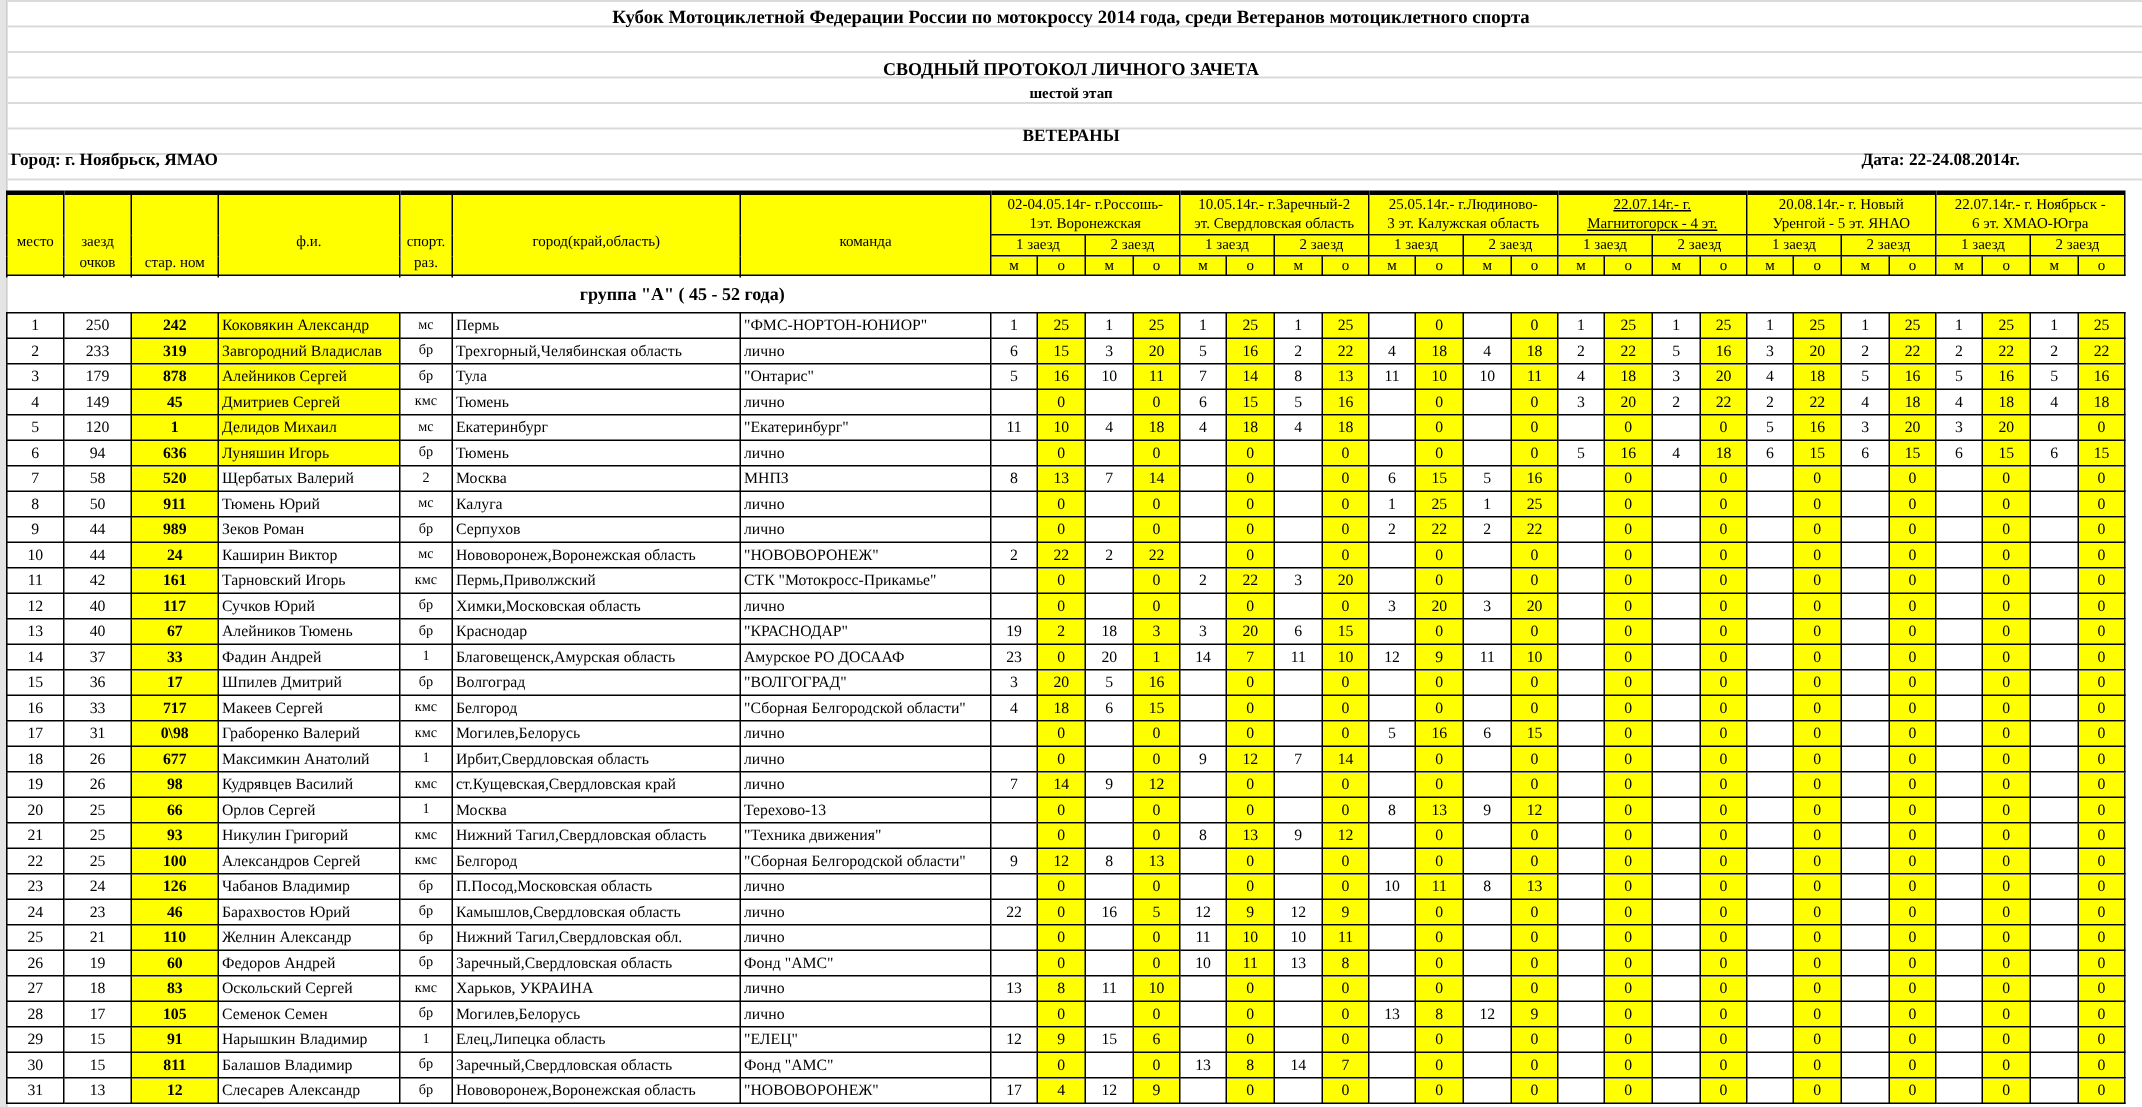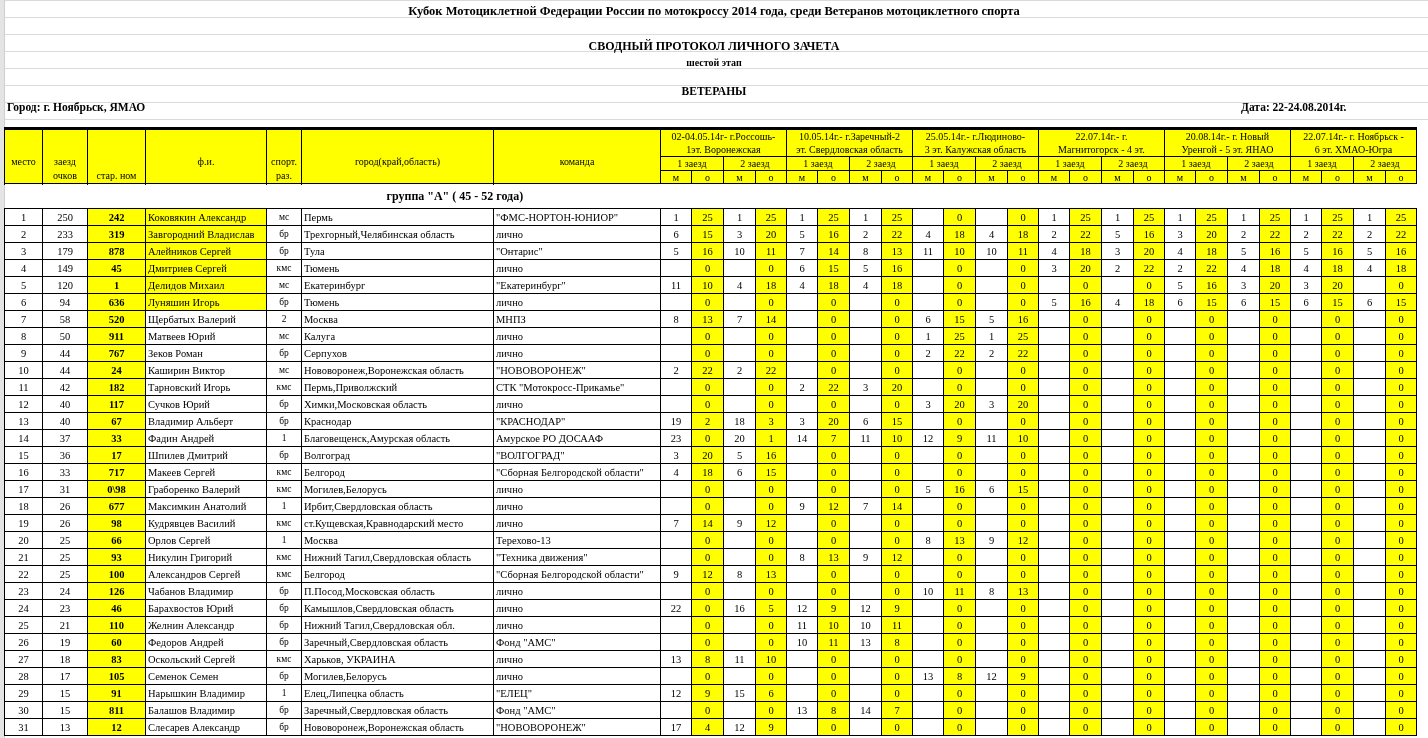--- a/index.html
+++ b/index.html
@@ -88,21 +88,21 @@
           <div>1эт. Воронежская</div>
         </td>
         <td colspan="4" class="big thick-top" style="white-space: normal; line-height: 13px; height: 26px; margin-left: 38px;">
           <div>10.05.14г.- г.Заречный-2</div>
           <div>эт. Свердловская область</div>
         </td>
         <td colspan="4" class="big thick-top" style="white-space: normal; line-height: 13px; height: 26px;">
           <div>25.05.14г.- г.Людиново-</div>
           <div>3 эт. Калужская область</div>
         </td>
-        <td colspan="4" class="big thick-top" style="white-space: normal; line-height: 13px; height: 26px;">
+        <td colspan="4" class="big thick-top" style="white-space: normal; line-height: 13px; height: 26px; text-decoration: underline;">
           <div>22.07.14г.- г.</div>
           <div>Магнитогорск - 4 эт.</div>
         </td>
         <td colspan="4" class="big thick-top" style="white-space: normal; line-height: 13px; height: 26px;">
           <div>20.08.14г.- г. Новый</div>
           <div>Уренгой - 5 эт. ЯНАО</div>
         </td>
         <td colspan="4" class="big thick-top" style="white-space: normal; line-height: 13px; height: 26px;">
           <div>22.07.14г.- г. Ноябрьск -</div>
           <div>6 эт.  ХМАО-Югра</div>
@@ -382,21 +382,21 @@
         <td class="y">0</td>
         <td></td>
         <td class="y">0</td>
         <td></td>
         <td class="y">0</td>
       </tr>
       <tr>
         <td>8</td>
         <td>50</td>
         <td class="y b">911</td>
-        <td class="l">Матвеев Юрий</td>
+        <td class="l">Тюмень Юрий</td>
         <td style="font-size: 9.5px;">мс</td>
         <td class="l">Калуга</td>
         <td class="l">лично</td>
         <td></td>
         <td class="y">0</td>
         <td></td>
         <td class="y">0</td>
         <td></td>
         <td class="y">0</td>
         <td></td>
@@ -414,21 +414,21 @@
         <td></td>
         <td class="y">0</td>
         <td></td>
         <td class="y">0</td>
         <td></td>
         <td class="y">0</td>
       </tr>
       <tr>
         <td>9</td>
         <td>44</td>
-        <td class="y b">767</td>
+        <td class="y b">989</td>
         <td class="l">Зеков Роман</td>
         <td style="font-size: 9.5px;">бр</td>
         <td class="l">Серпухов</td>
         <td class="l">лично</td>
         <td></td>
         <td class="y">0</td>
         <td></td>
         <td class="y">0</td>
         <td></td>
         <td class="y">0</td>
@@ -480,21 +480,21 @@
         <td></td>
         <td class="y">0</td>
         <td></td>
         <td class="y">0</td>
         <td></td>
         <td class="y">0</td>
       </tr>
       <tr>
         <td>11</td>
         <td>42</td>
-        <td class="y b">182</td>
+        <td class="y b">161</td>
         <td class="l">Тарновский Игорь</td>
         <td style="font-size: 9.5px;">кмс</td>
         <td class="l">Пермь,Приволжский</td>
         <td class="l">СТК "Мотокросс-Прикамье"</td>
         <td></td>
         <td class="y">0</td>
         <td></td>
         <td class="y">0</td>
         <td>2</td>
         <td class="y">22</td>
@@ -547,21 +547,21 @@
         <td class="y">0</td>
         <td></td>
         <td class="y">0</td>
         <td></td>
         <td class="y">0</td>
       </tr>
       <tr>
         <td>13</td>
         <td>40</td>
         <td class="y b">67</td>
-        <td class="l">Владимир Альберт</td>
+        <td class="l">Алейников Тюмень</td>
         <td style="font-size: 9.5px;">бр</td>
         <td class="l">Краснодар</td>
         <td class="l">"КРАСНОДАР"</td>
         <td>19</td>
         <td class="y">2</td>
         <td>18</td>
         <td class="y">3</td>
         <td>3</td>
         <td class="y">20</td>
         <td>6</td>
@@ -747,21 +747,21 @@
         <td class="y">0</td>
         <td></td>
         <td class="y">0</td>
       </tr>
       <tr>
         <td>19</td>
         <td>26</td>
         <td class="y b">98</td>
         <td class="l">Кудрявцев Василий</td>
         <td style="font-size: 9.5px;">кмс</td>
-        <td class="l">ст.Кущевская,Кравнодарский место</td>
+        <td class="l">ст.Кущевская,Свердловская край</td>
         <td class="l">лично</td>
         <td>7</td>
         <td class="y">14</td>
         <td>9</td>
         <td class="y">12</td>
         <td></td>
         <td class="y">0</td>
         <td></td>
         <td class="y">0</td>
         <td></td>

